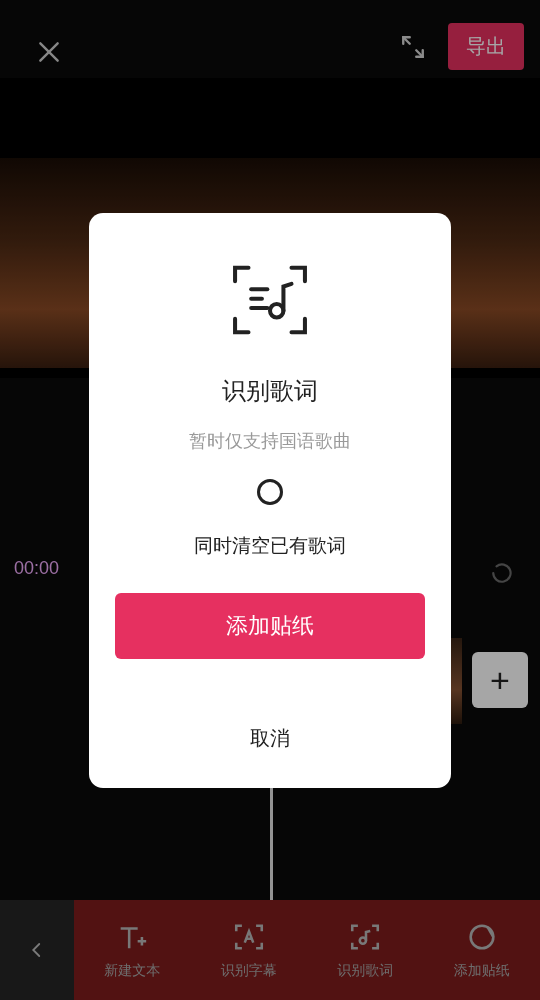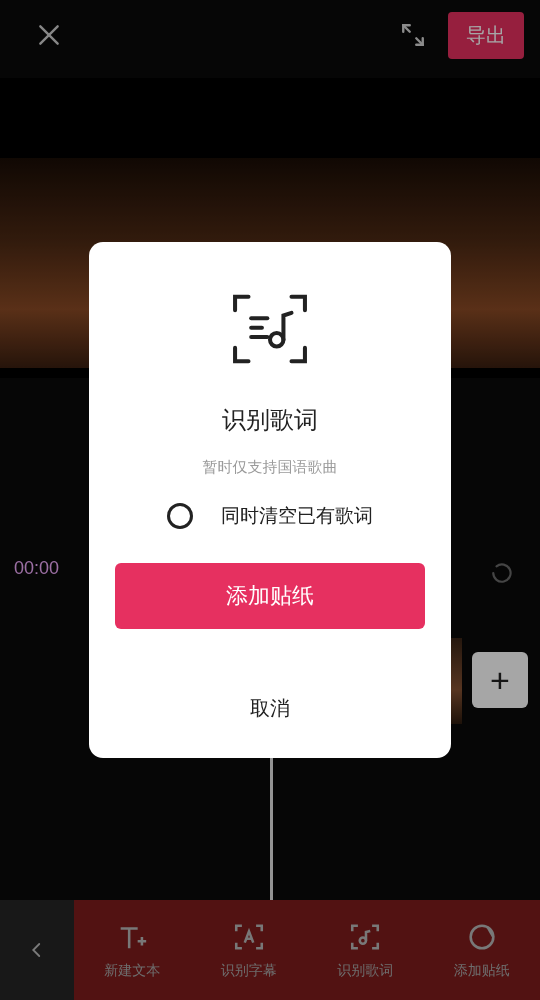--- a/index.html
+++ b/index.html
@@ -10,21 +10,21 @@
     font-family: -apple-system, "PingFang SC", "Microsoft YaHei", sans-serif;
     overflow: hidden;
     position: relative;
   }
   
   .topbar {
     position: absolute;
     top: 0; left: 0; right: 0;
     height: 70px;
     display: flex;
-    align-items: center;
+    align-items: flex-end;
     justify-content: space-between;
     padding: 0 16px;
     z-index: 10;
     margin-left: 15px;
   }
   .close-x {
     width: 36px; height: 36px;
     display: flex; align-items: center; justify-content: center;
     color: #cfcfcf;
     cursor: pointer;
@@ -186,31 +186,32 @@
   .modal-icon {
     margin-top: 8px;
     margin-bottom: 28px;
   }
   .modal-title {
     font-size: 24px;
     color: #222;
     margin-bottom: 22px;
   }
   .modal-sub {
-    font-size: 15px;
+    font-size: 18px;
     color: #9a9a9a;
     margin-bottom: 26px;
     text-align: right;
   }
   .checkbox-row {
     display: flex;
     align-items: center;
     gap: 28px;
     margin-bottom: 34px;
     cursor: pointer;
+    flex-direction: column;
   }
   .circle {
     width: 26px;
     height: 26px;
     border: 3px solid #222;
     border-radius: 50%;
   }
   .checkbox-label {
     font-size: 19px;
     color: #222;

